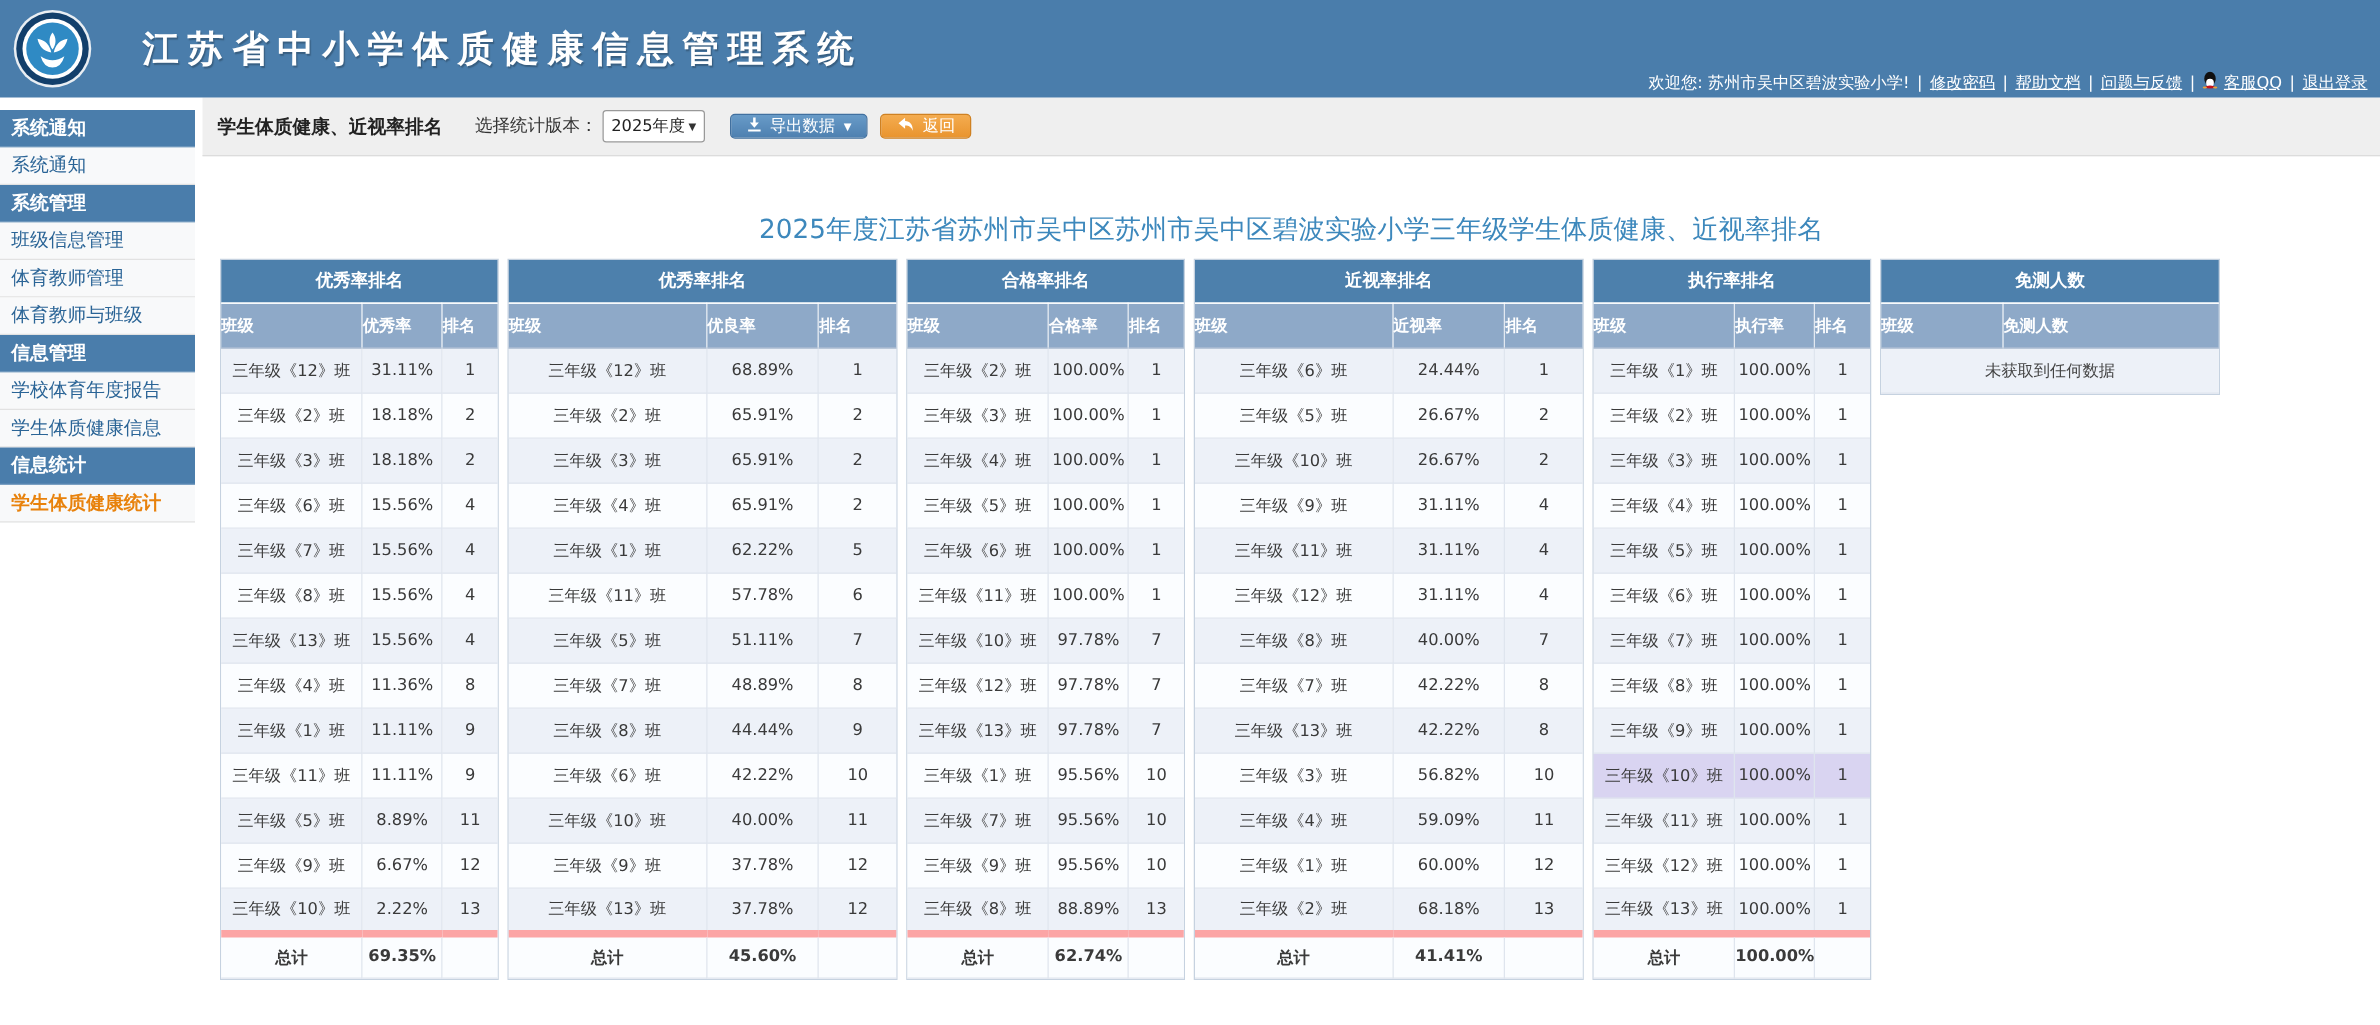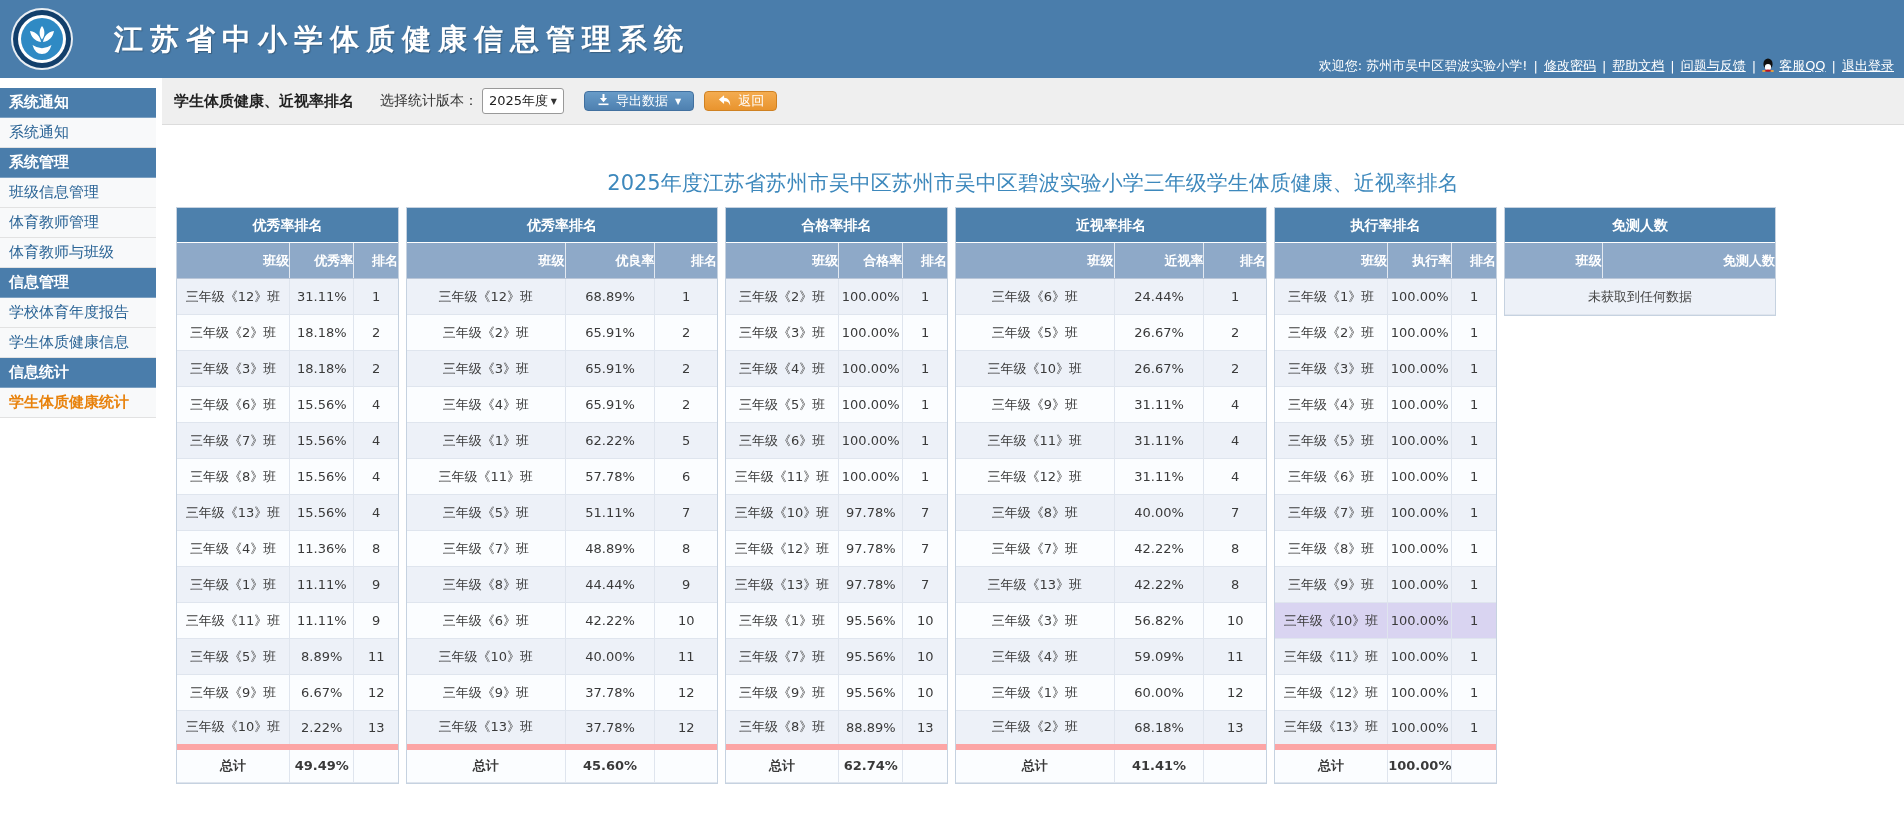--- a/index.html
+++ b/index.html
@@ -38,21 +38,21 @@
   .page-title { margin: 44px 0 10px; text-align: center; color: #3d88bc; font-size: 21px; font-weight: normal; }
 
   
   .tables { display: flex; align-items: flex-start; padding-left: 14px; gap: 7px; }
   .rank-table { background: #fff; border: 1px solid #c6d2e0; flex: 0 0 auto; }
   .t1, .t3, .t5 { width: 223px; }
   .t2, .t4 { width: 312px; }
   .t6 { width: 272px; }
   .tbl-title { background: #4d80ac; color: #fff; font-weight: bold; font-size: 14px; text-align: center; height: 34px; line-height: 34px; }
   .rank-table table { width: 100%; border-collapse: collapse; table-layout: fixed; }
-  .rank-table th { background: #8ea9c8; color: #fff; font-size: 13px; font-weight: bold; height: 36px; text-align: right; border-right: 1px solid rgba(255,255,255,.75); border-bottom: 1px solid #b9c6d8; border-top: 1px solid #fff; }
+  .rank-table th { background: #8ea9c8; color: #fff; font-size: 13px; font-weight: bold; height: 36px; text-align: left; border-right: 1px solid rgba(255,255,255,.75); border-bottom: 1px solid #b9c6d8; border-top: 1px solid #fff; }
   .rank-table th:last-child { border-right: none; }
   .rank-table td { height: 36px; text-align: center; font-size: 13px; color: #3a3a3a; border-right: 1px solid #dfe5ee; border-bottom: 1px solid #dfe5ee; }
   .rank-table td:last-child { border-right: none; }
   .rank-table tbody tr:nth-child(odd) td { background: #edf1f8; }
   .rank-table tbody tr:nth-child(even) td { background: #fbfdff; }
   .rank-table tbody tr.hl td { background: #d9d4f1; }
   .rank-table tr.total td { background: #c9d9e6; font-weight: bold; border-top: 6px solid #fca5a5; }
   .rank-table td.empty-cell { background: #f2f5fa; color: #444; }
 </style>
 </head>
@@ -221,21 +221,21 @@
                   <td>6.67%</td>
                   <td>12</td>
                 </tr>
                 <tr>
                   <td>三年级《10》班</td>
                   <td>2.22%</td>
                   <td>13</td>
                 </tr>
                 <tr class="total">
                   <td>总计</td>
-                  <td>49.49%</td>
+                  <td>69.35%</td>
                   <td></td>
                 </tr>
               </tbody>
             </table>
           </div>
           <div class="rank-table t2">
             <div class="tbl-title">优秀率排名</div>
             <table>
               <colgroup>
                 <col style="width: 51%;">

